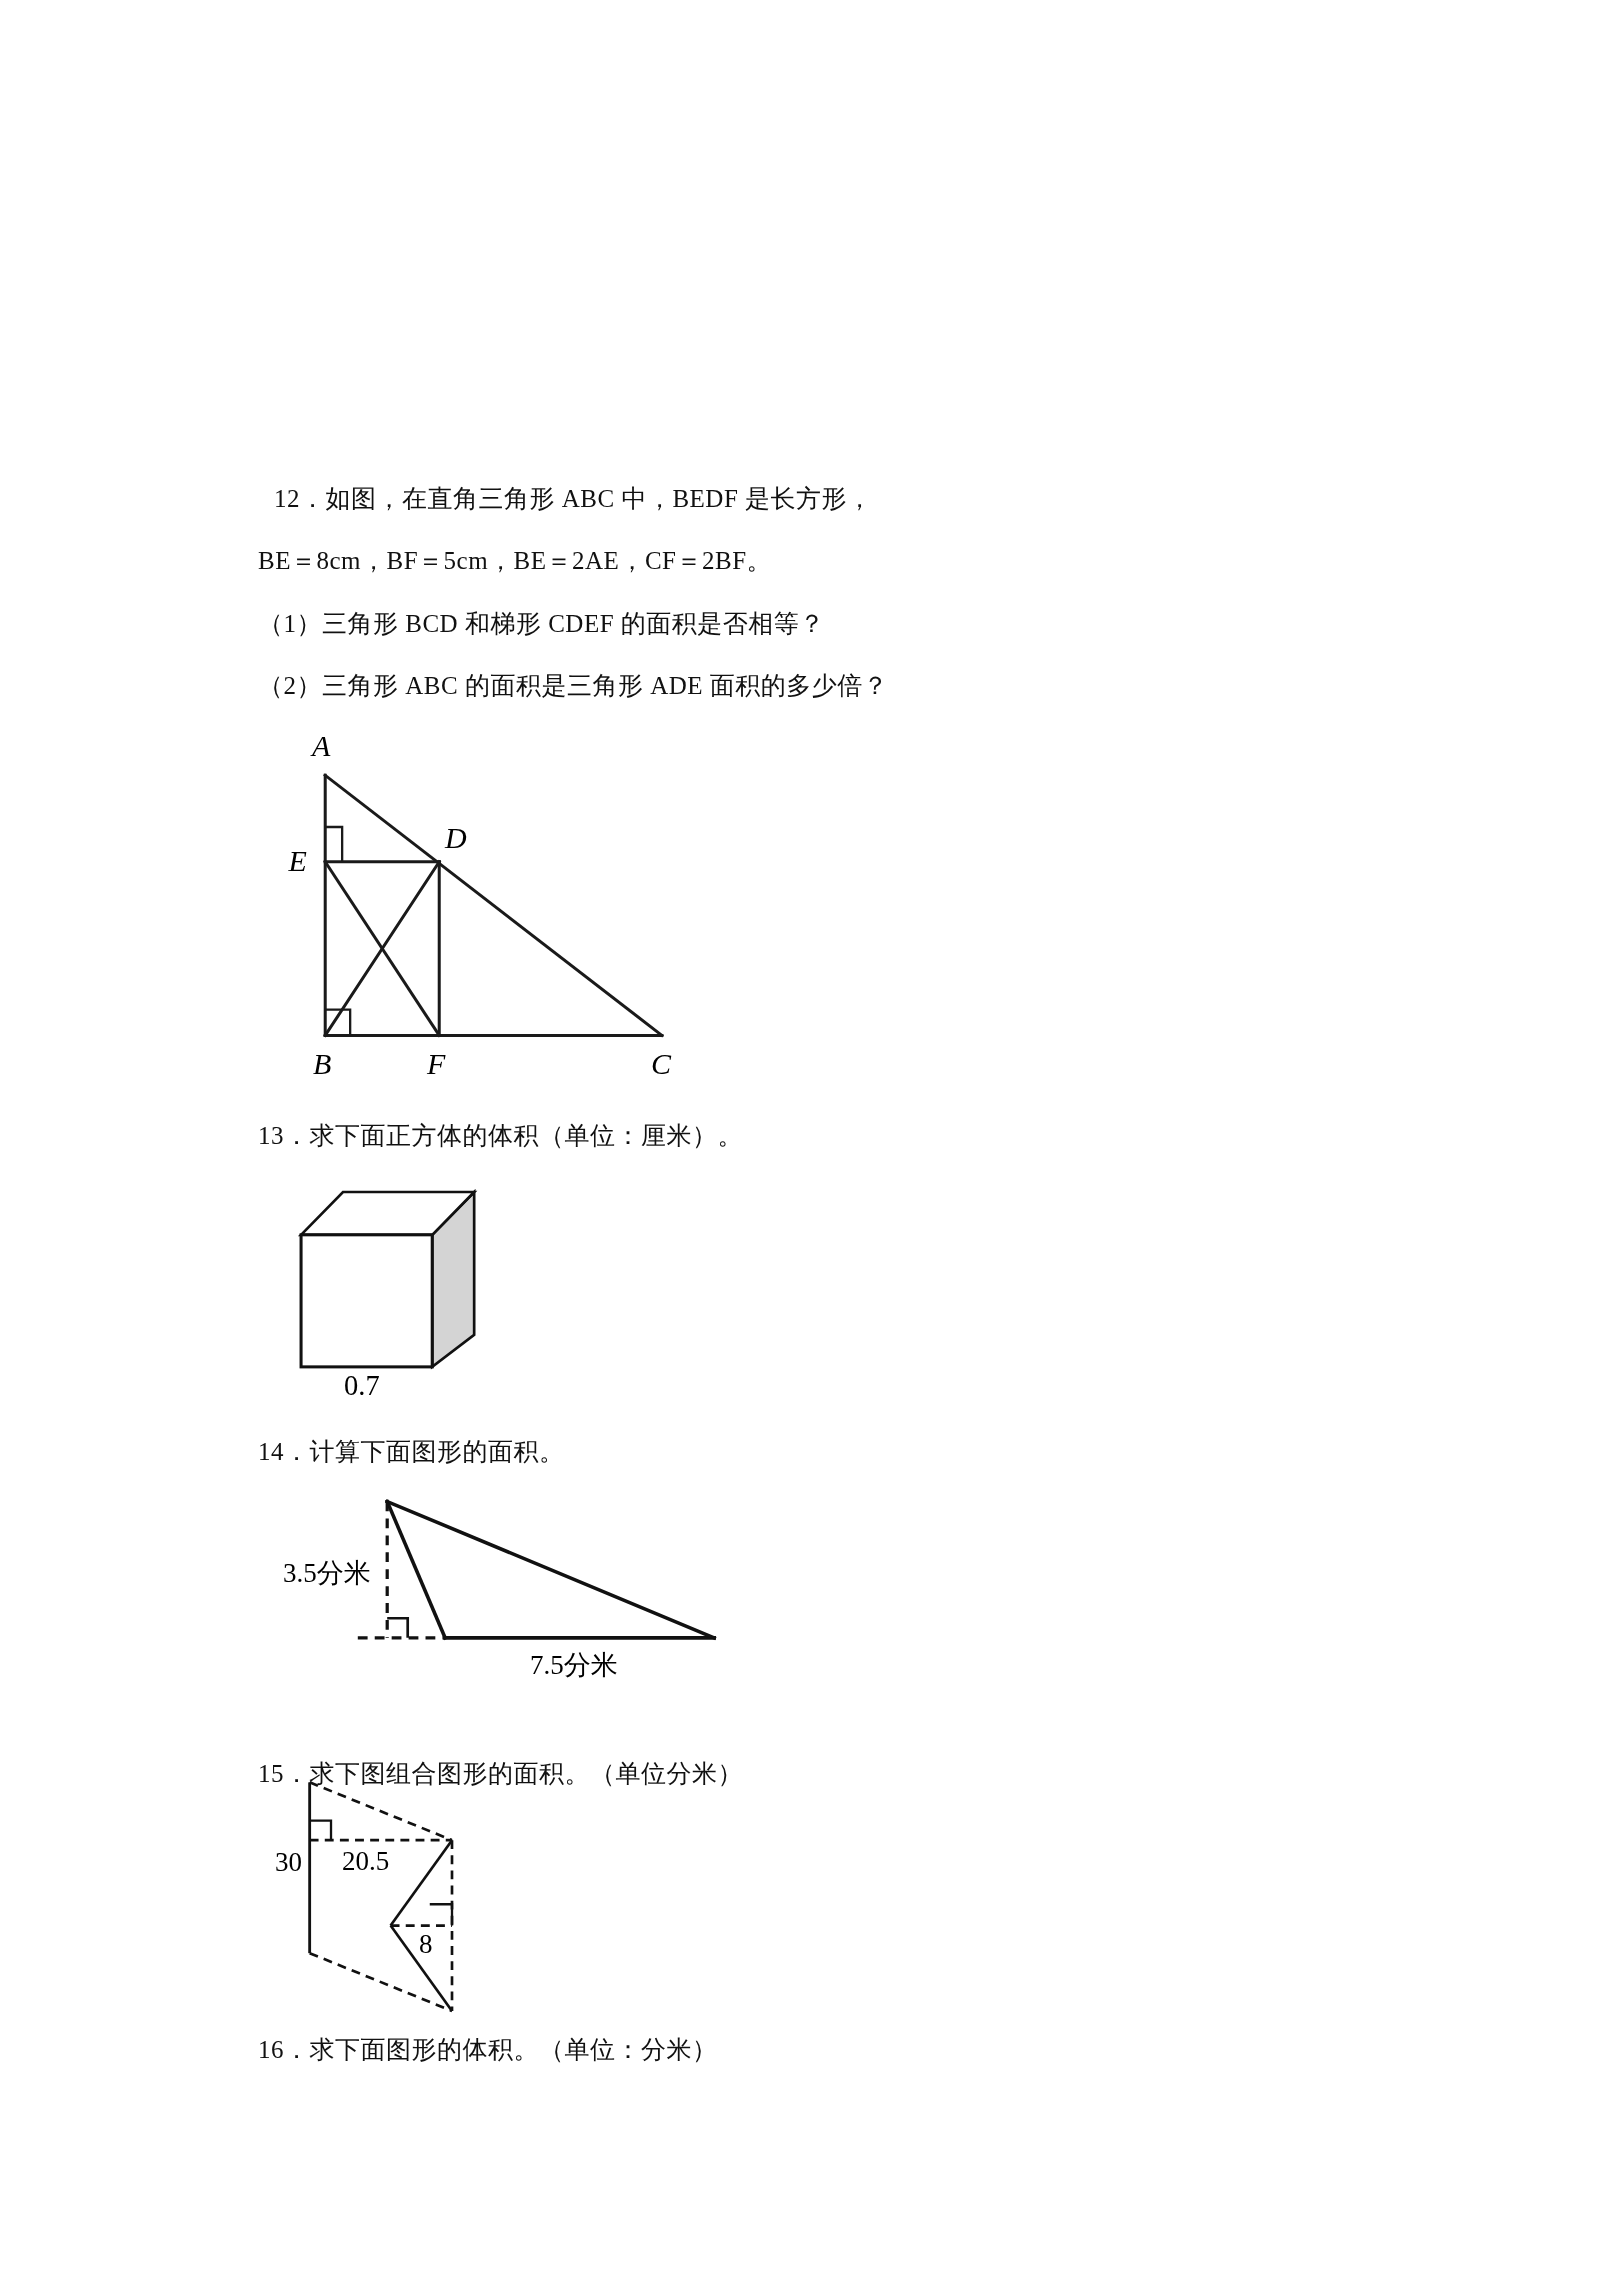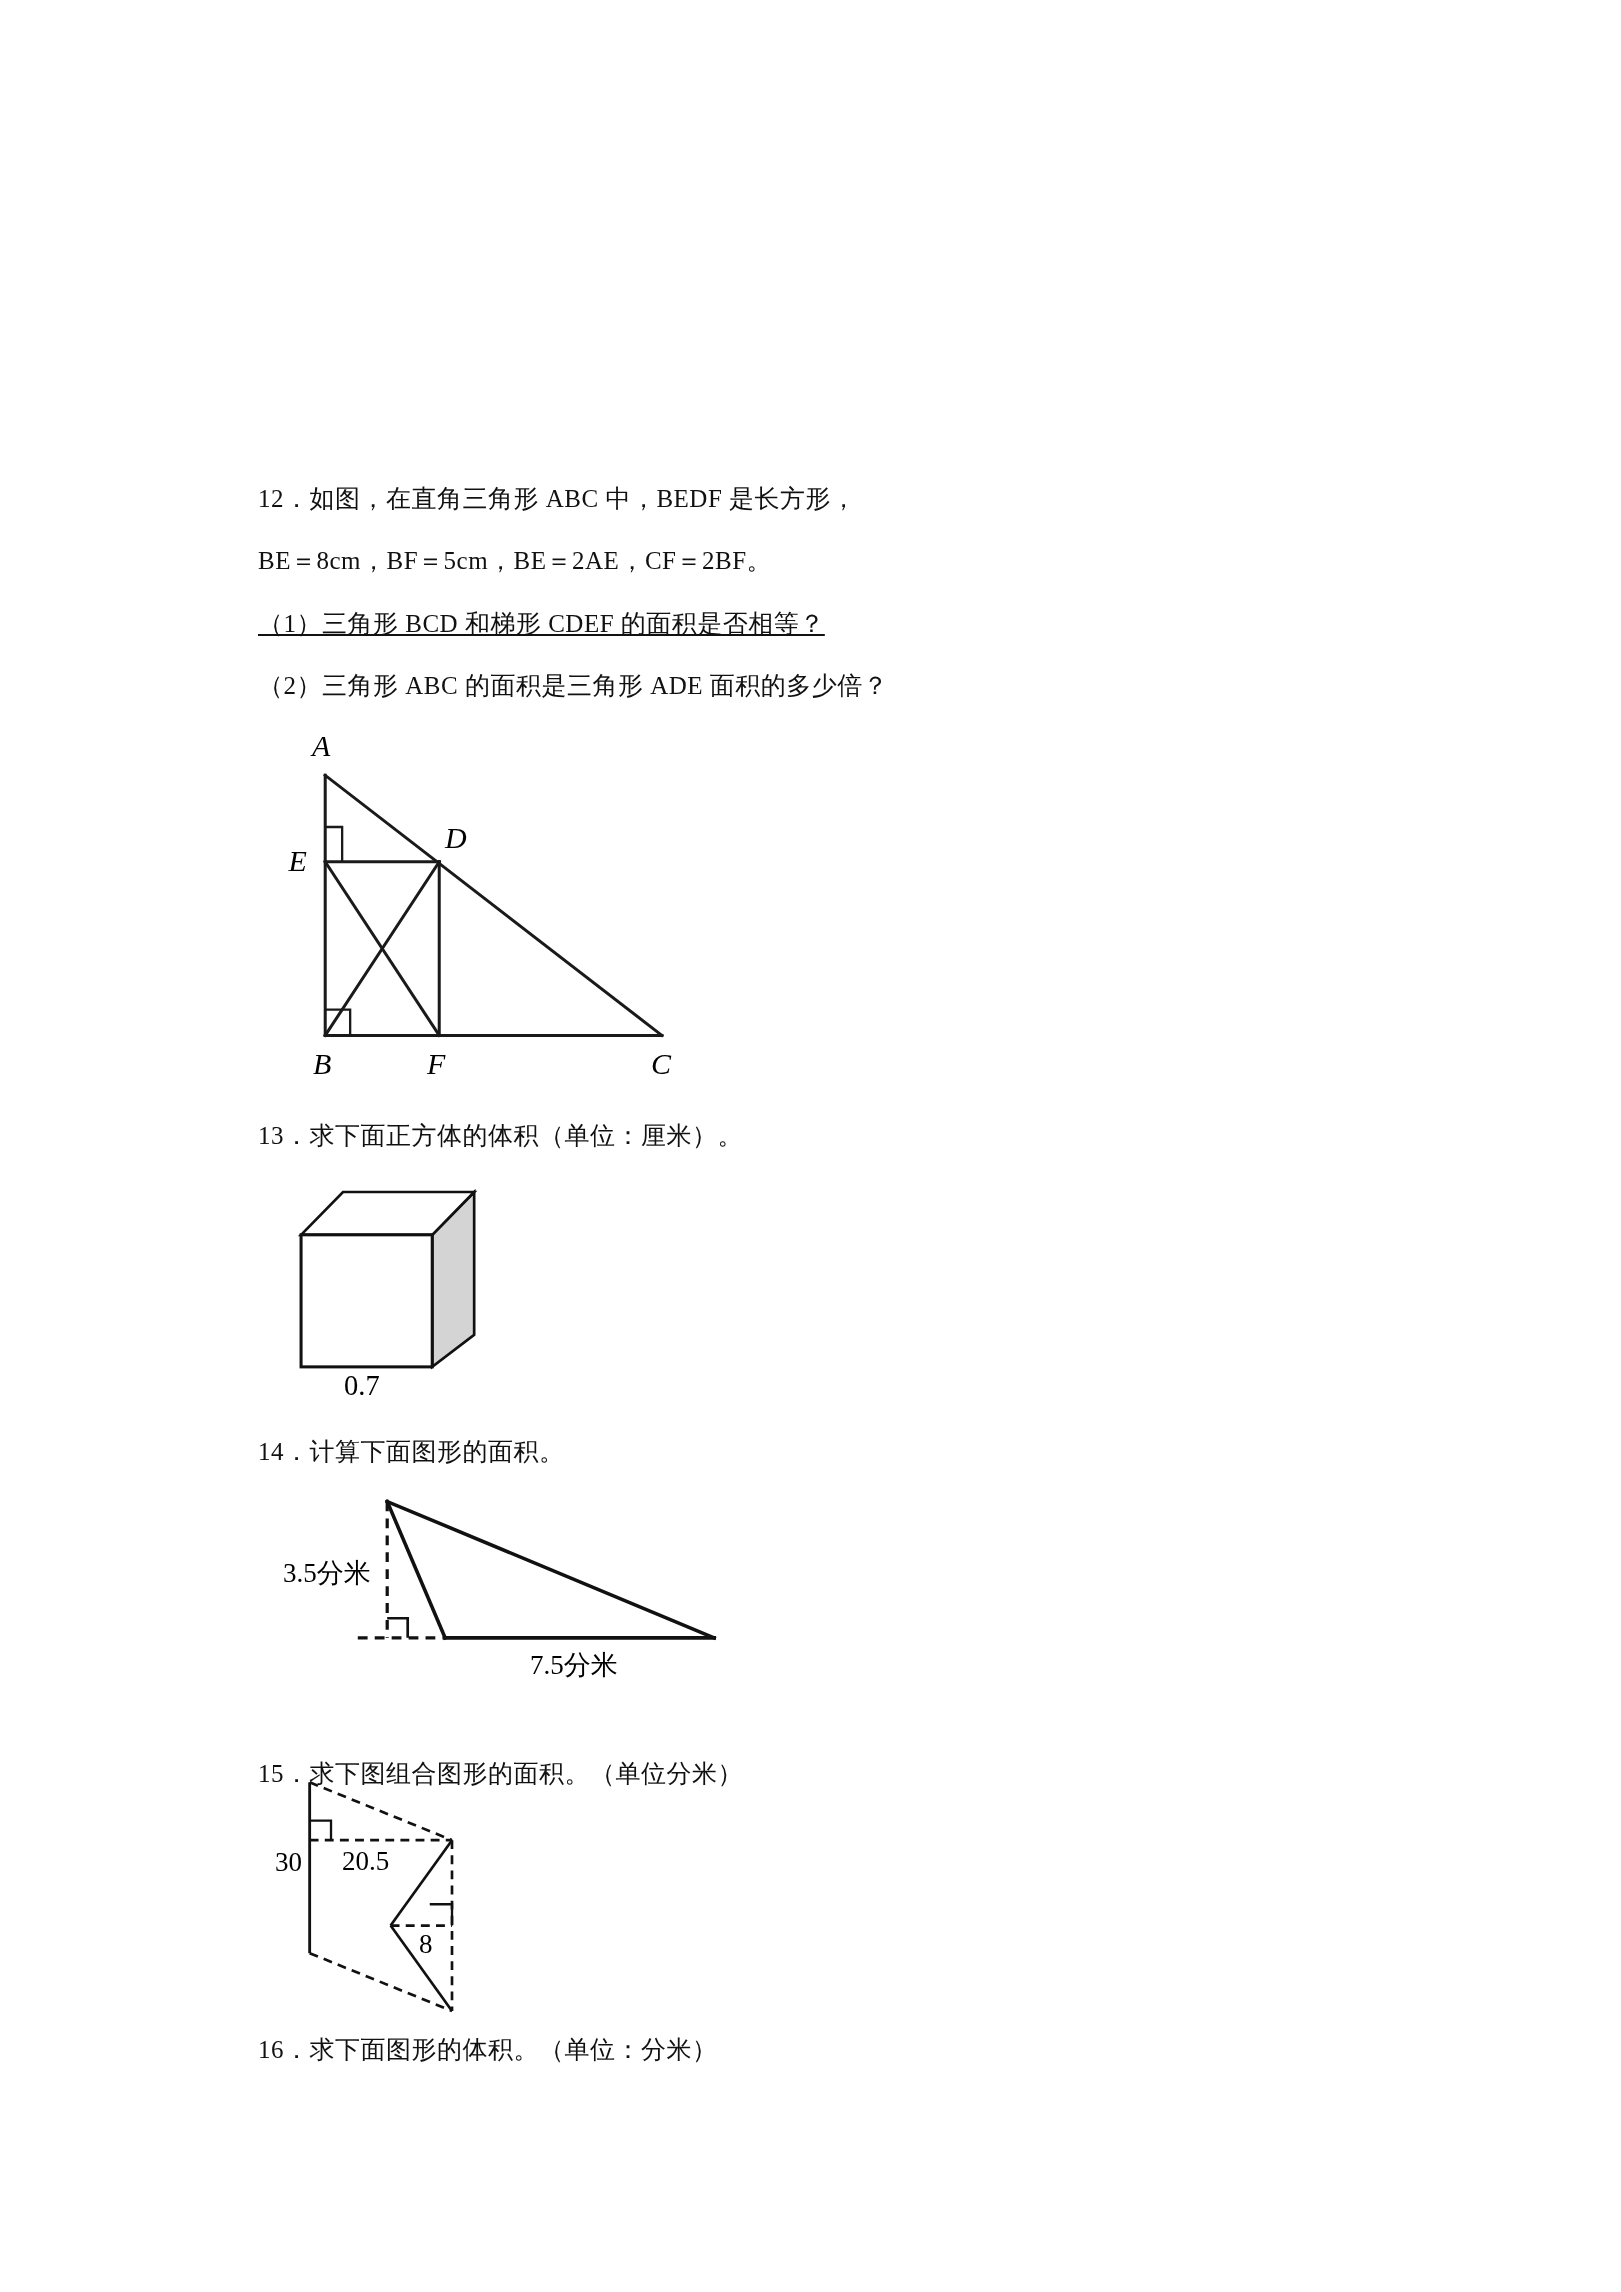--- a/index.html
+++ b/index.html
@@ -55,23 +55,23 @@
     font-size: 0.62em;
     vertical-align: super;
   }
 </style>
 </head>
 <body>
 
 <div class="page">
 
 
-  <div class="q-text" style="left:258px; top:484px;">12．如图，在直角三角形 ABC 中，BEDF 是长方形，</div>
+  <div class="q-text" style="left:274px; top:484px;">12．如图，在直角三角形 ABC 中，BEDF 是长方形，</div>
   <div class="q-text" style="left:258px; top:546px;">BE＝8cm，BF＝5cm，BE＝2AE，CF＝2BF。</div>
-  <div class="q-text" style="left:258px; top:609px;text-decoration:underline;">（1）三角形 BCD 和梯形 CDEF 的面积是否相等？</div>
+  <div class="q-text" style="left:258px; top:609px;">（1）三角形 BCD 和梯形 CDEF 的面积是否相等？</div>
   <div class="q-text" style="left:258px; top:671px;">（2）三角形 ABC 的面积是三角形 ADE 面积的多少倍？</div>
 
   <div class="fig" style="left:267px; top:713px; width:446px; height:383px;">
     <svg width="446" height="383" viewBox="0 0 500 430">
       <g stroke="#1a1a1a" stroke-width="3.4" fill="none" stroke-linecap="square">
 
         <line x1="65" y1="70" x2="65" y2="362"></line>
         <line x1="65" y1="362" x2="443" y2="362"></line>
         <line x1="65" y1="70" x2="443" y2="362"></line>
 

